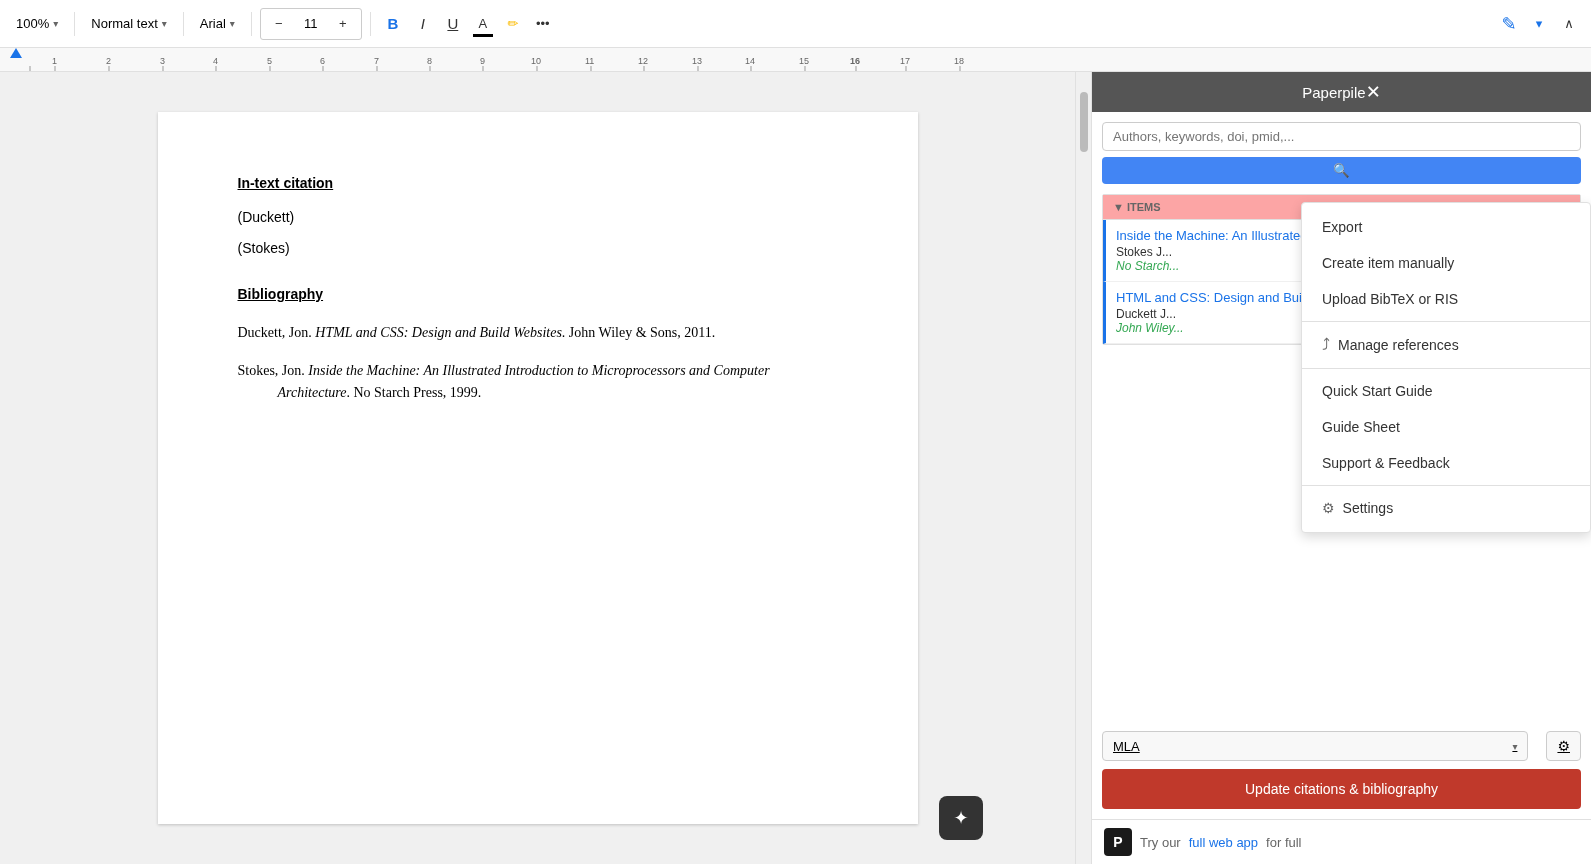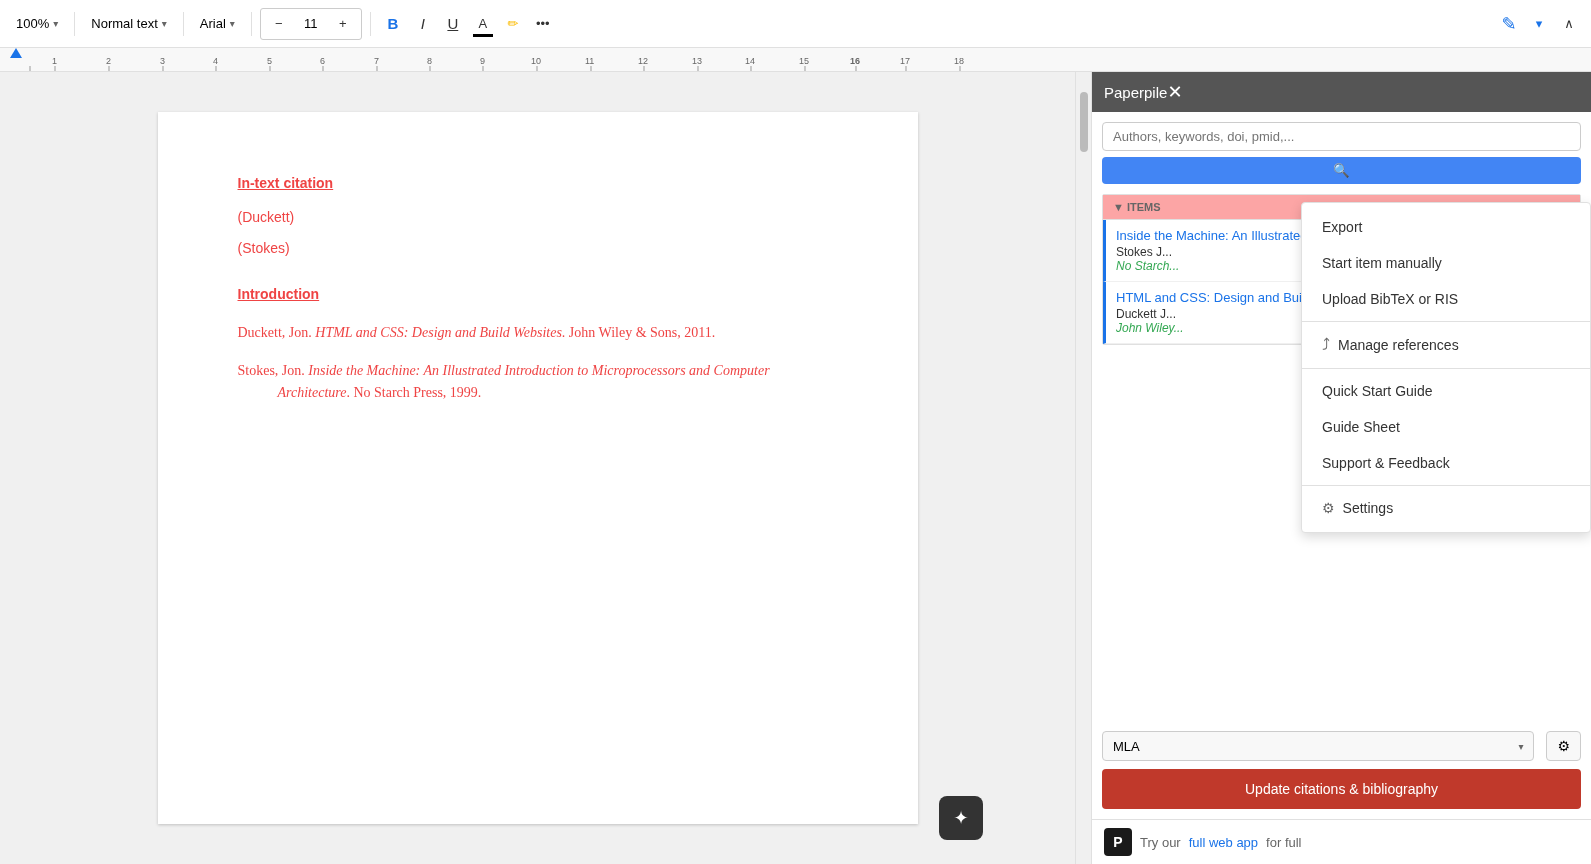--- a/index.html
+++ b/index.html
@@ -55,21 +55,21 @@
 
     
     .doc-area {
       flex: 1; background: #f0f0f0; overflow-y: auto;
       display: flex; justify-content: center; padding: 40px 20px;
       position: relative;
     }
     .doc-page {
       background: #fff; width: 760px; min-height: 600px;
       padding: 60px 80px; box-shadow: 0 1px 3px rgba(0,0,0,0.2);
-      font-size: 14px; line-height: 1.6; color: #ef4444;
+      font-size: 14px; line-height: 1.6; color: #000000;
     }
     .doc-page h3 { font-size: 14px; font-weight: bold; text-decoration: underline; margin-bottom: 12px; }
     .doc-page p { margin-bottom: 8px; }
     .doc-page .bibliography-title { font-weight: bold; text-decoration: underline; margin-top: 24px; margin-bottom: 16px; }
     .doc-page .bib-entry { margin-bottom: 16px; padding-left: 40px; text-indent: -40px; font-family: Liberation Serif, serif; }
     .doc-page em { font-style: italic; }
 
     
     .doc-scrollbar {
       width: 16px; background: #f0f0f0; border-left: 1px solid #e0e0e0;
@@ -80,21 +80,21 @@
       position: absolute; top: 20px; left: 4px;
     }
 
     
     .sidebar {
       width: 500px; background: #fff; border-left: 1px solid #e0e0e0;
       display: flex; flex-direction: column; flex-shrink: 0;
     }
     .sidebar-header {
       background: #555; color: #fff; padding: 8px 12px;
-      display: flex; align-items: center; justify-content: flex-start;
+      display: flex; align-items: center; justify-content: center;
       height: 40px;
     }
     .sidebar-header-title { font-size: 15px; font-weight: 500; }
     .sidebar-close { background: transparent; border: none; color: #fff; cursor: pointer; font-size: 18px; }
 
     
     .sidebar-search { padding: 10px; display: flex; gap: 6px; flex-direction: column; }
     .search-input {
       flex: 1; border: 1px solid #ccc; border-radius: 4px;
       padding: 6px 10px; font-size: 13px; outline: none;
@@ -133,21 +133,21 @@
     .info-icon {
       display: inline-flex; align-items: center; justify-content: center;
       width: 16px; height: 16px; border-radius: 50%;
       background: #666; color: #fff; font-size: 10px; font-weight: bold;
     }
     .share-icon { font-size: 16px; color: #666; }
     .settings-icon { font-size: 14px; color: #666; }
 
     
     .sidebar-bottom { padding: 10px; margin-top: auto; }
-    .style-row { display: flex; gap: 12px; margin-bottom: 8px; }
+    .style-row { display: flex; gap: 18px; margin-bottom: 8px; text-decoration: underline; }
     .style-select {
       flex: 1; border: 1px solid #ccc; border-radius: 4px;
       padding: 6px 10px; font-size: 13px; background: #f8f8f8;
       cursor: pointer; display: flex; align-items: center;
       justify-content: space-between;
     }
     .style-gear {
       border: 1px solid #ccc; border-radius: 4px; padding: 6px 10px;
       background: #f8f8f8; cursor: pointer; font-size: 14px;
     }
@@ -287,21 +287,21 @@
   </svg>
 </div>
 
 <div class="main-area">
 
   <div class="doc-area">
     <div class="doc-page">
       <h3>In-text citation</h3>
       <p>(Duckett)</p>
       <p>(Stokes)</p>
-      <p class="bibliography-title">Introduction</p>
+      <p class="bibliography-title">Bibliography</p>
       <div class="bib-entry">
         <span>Duckett, Jon. </span><em>HTML and CSS: Design and Build Websites</em><span>. John Wiley &amp; Sons, 2011.</span>
       </div>
       <div class="bib-entry">
         <span>Stokes, Jon. </span><em>Inside the Machine: An Illustrated Introduction to Microprocessors and Computer Architecture</em><span>. No Starch Press, 1999.</span>
       </div>
     </div>
 
     <div class="floating-btn">
       <span>✦</span>
@@ -340,21 +340,21 @@
         <div class="ref-authors">Duckett J...</div>
         <div class="ref-journal">John Wiley...</div>
       </div>
     </div>
 
     <div class="dropdown-menu">
       <div class="dropdown-item">
         <span>Export</span>
       </div>
       <div class="dropdown-item">
-        <span>Start item manually</span>
+        <span>Create item manually</span>
       </div>
       <div class="dropdown-item">
         <span>Upload BibTeX or RIS</span>
       </div>
       <div class="dropdown-divider"></div>
       <div class="dropdown-item">
         <span class="share-icon">⤴</span>
         <span>Manage references</span>
       </div>
       <div class="dropdown-divider"></div>

